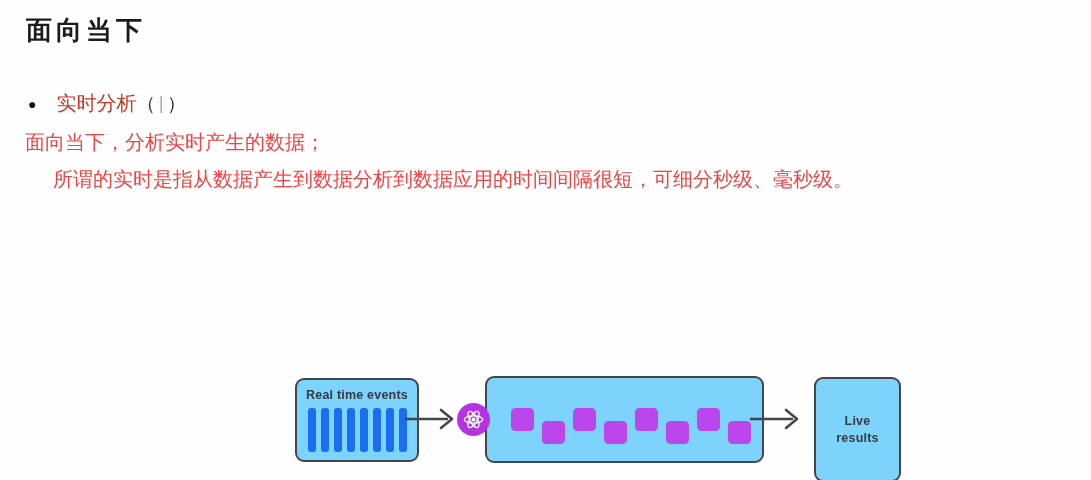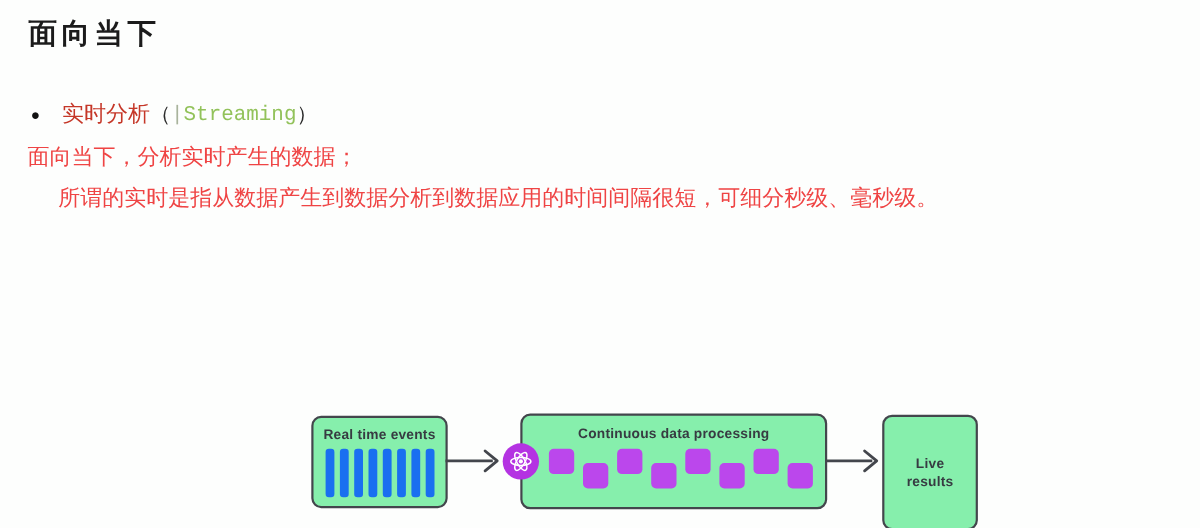--- a/index.html
+++ b/index.html
@@ -27,23 +27,24 @@
   .para-2 { top: 166px; margin-left: 28px; }
 
   .diagram { position: absolute; left: 0; top: 0; width: 1091px; height: 480px; }
   .diagram-title {
     position: absolute; left: 283px; top: 320px; width: 607px;
     text-align: center; font-size: 20px; font-weight: bold; color: var(--title-gray, #4d4d56);
     letter-spacing: 0.3px;
   }
 
   .node {
-    position: absolute; background: #86efac;
+    position: absolute; background: #7dd3fc;
     border: 2.5px solid var(--border-gray, #43464c);
     border-radius: 9px;
+    margin-left: 12px;
   }
   .node-label {
     text-align: center; font-size: 12.5px; font-weight: bold;
     color: #373b42; letter-spacing: 0.2px;
   }
 
   .node-events { left: 283px; top: 378px; width: 124px; height: 84px; }
   .node-events .node-label { margin-top: 8px; }
   .bars { display: flex; justify-content: center; gap: 5px; margin-top: 6px; }
   .bar { width: 8px; height: 44px; border-radius: 3px; background: var(--bar-blue, #1a6ff0); display: block; }
@@ -71,21 +72,20 @@
 </head>
 <body>
 
 <h1 class="page-title">面向当下</h1>
 
 <div class="bullet-line">
   <span class="bullet-marker">●</span>
   <span class="term-red">实时分析</span>
   <span class="paren">（</span>
   <span class="pipe">|</span>
-  <span class="mono green">Streaming</span>
   <span class="paren">）</span>
 </div>
 
 <p class="para para-1">面向当下，分析实时产生的数据；</p>
 <p class="para para-2">所谓的实时是指从数据产生到数据分析到数据应用的时间间隔很短，可细分秒级、毫秒级。</p>
 
 <div class="diagram">
 
   <div class="node node-events">
     <div class="node-label">Real time events</div>
@@ -111,21 +111,20 @@
       <g fill="none" stroke="#ffffff" stroke-width="1.7">
         <ellipse cx="17" cy="17" rx="11.5" ry="4.6"></ellipse>
         <ellipse cx="17" cy="17" rx="11.5" ry="4.6" transform="rotate(60 17 17)"></ellipse>
         <ellipse cx="17" cy="17" rx="11.5" ry="4.6" transform="rotate(120 17 17)"></ellipse>
       </g>
       <circle cx="17" cy="17" r="2.4" fill="#ffffff"></circle>
     </svg>
   </div>
 
   <div class="node node-processing">
-    <div class="node-label">Continuous data processing</div>
     <div class="squares">
         <span class="square"></span>
         <span class="square alt"></span>
         <span class="square"></span>
         <span class="square alt"></span>
         <span class="square"></span>
         <span class="square alt"></span>
         <span class="square"></span>
         <span class="square alt"></span>
       </div>

